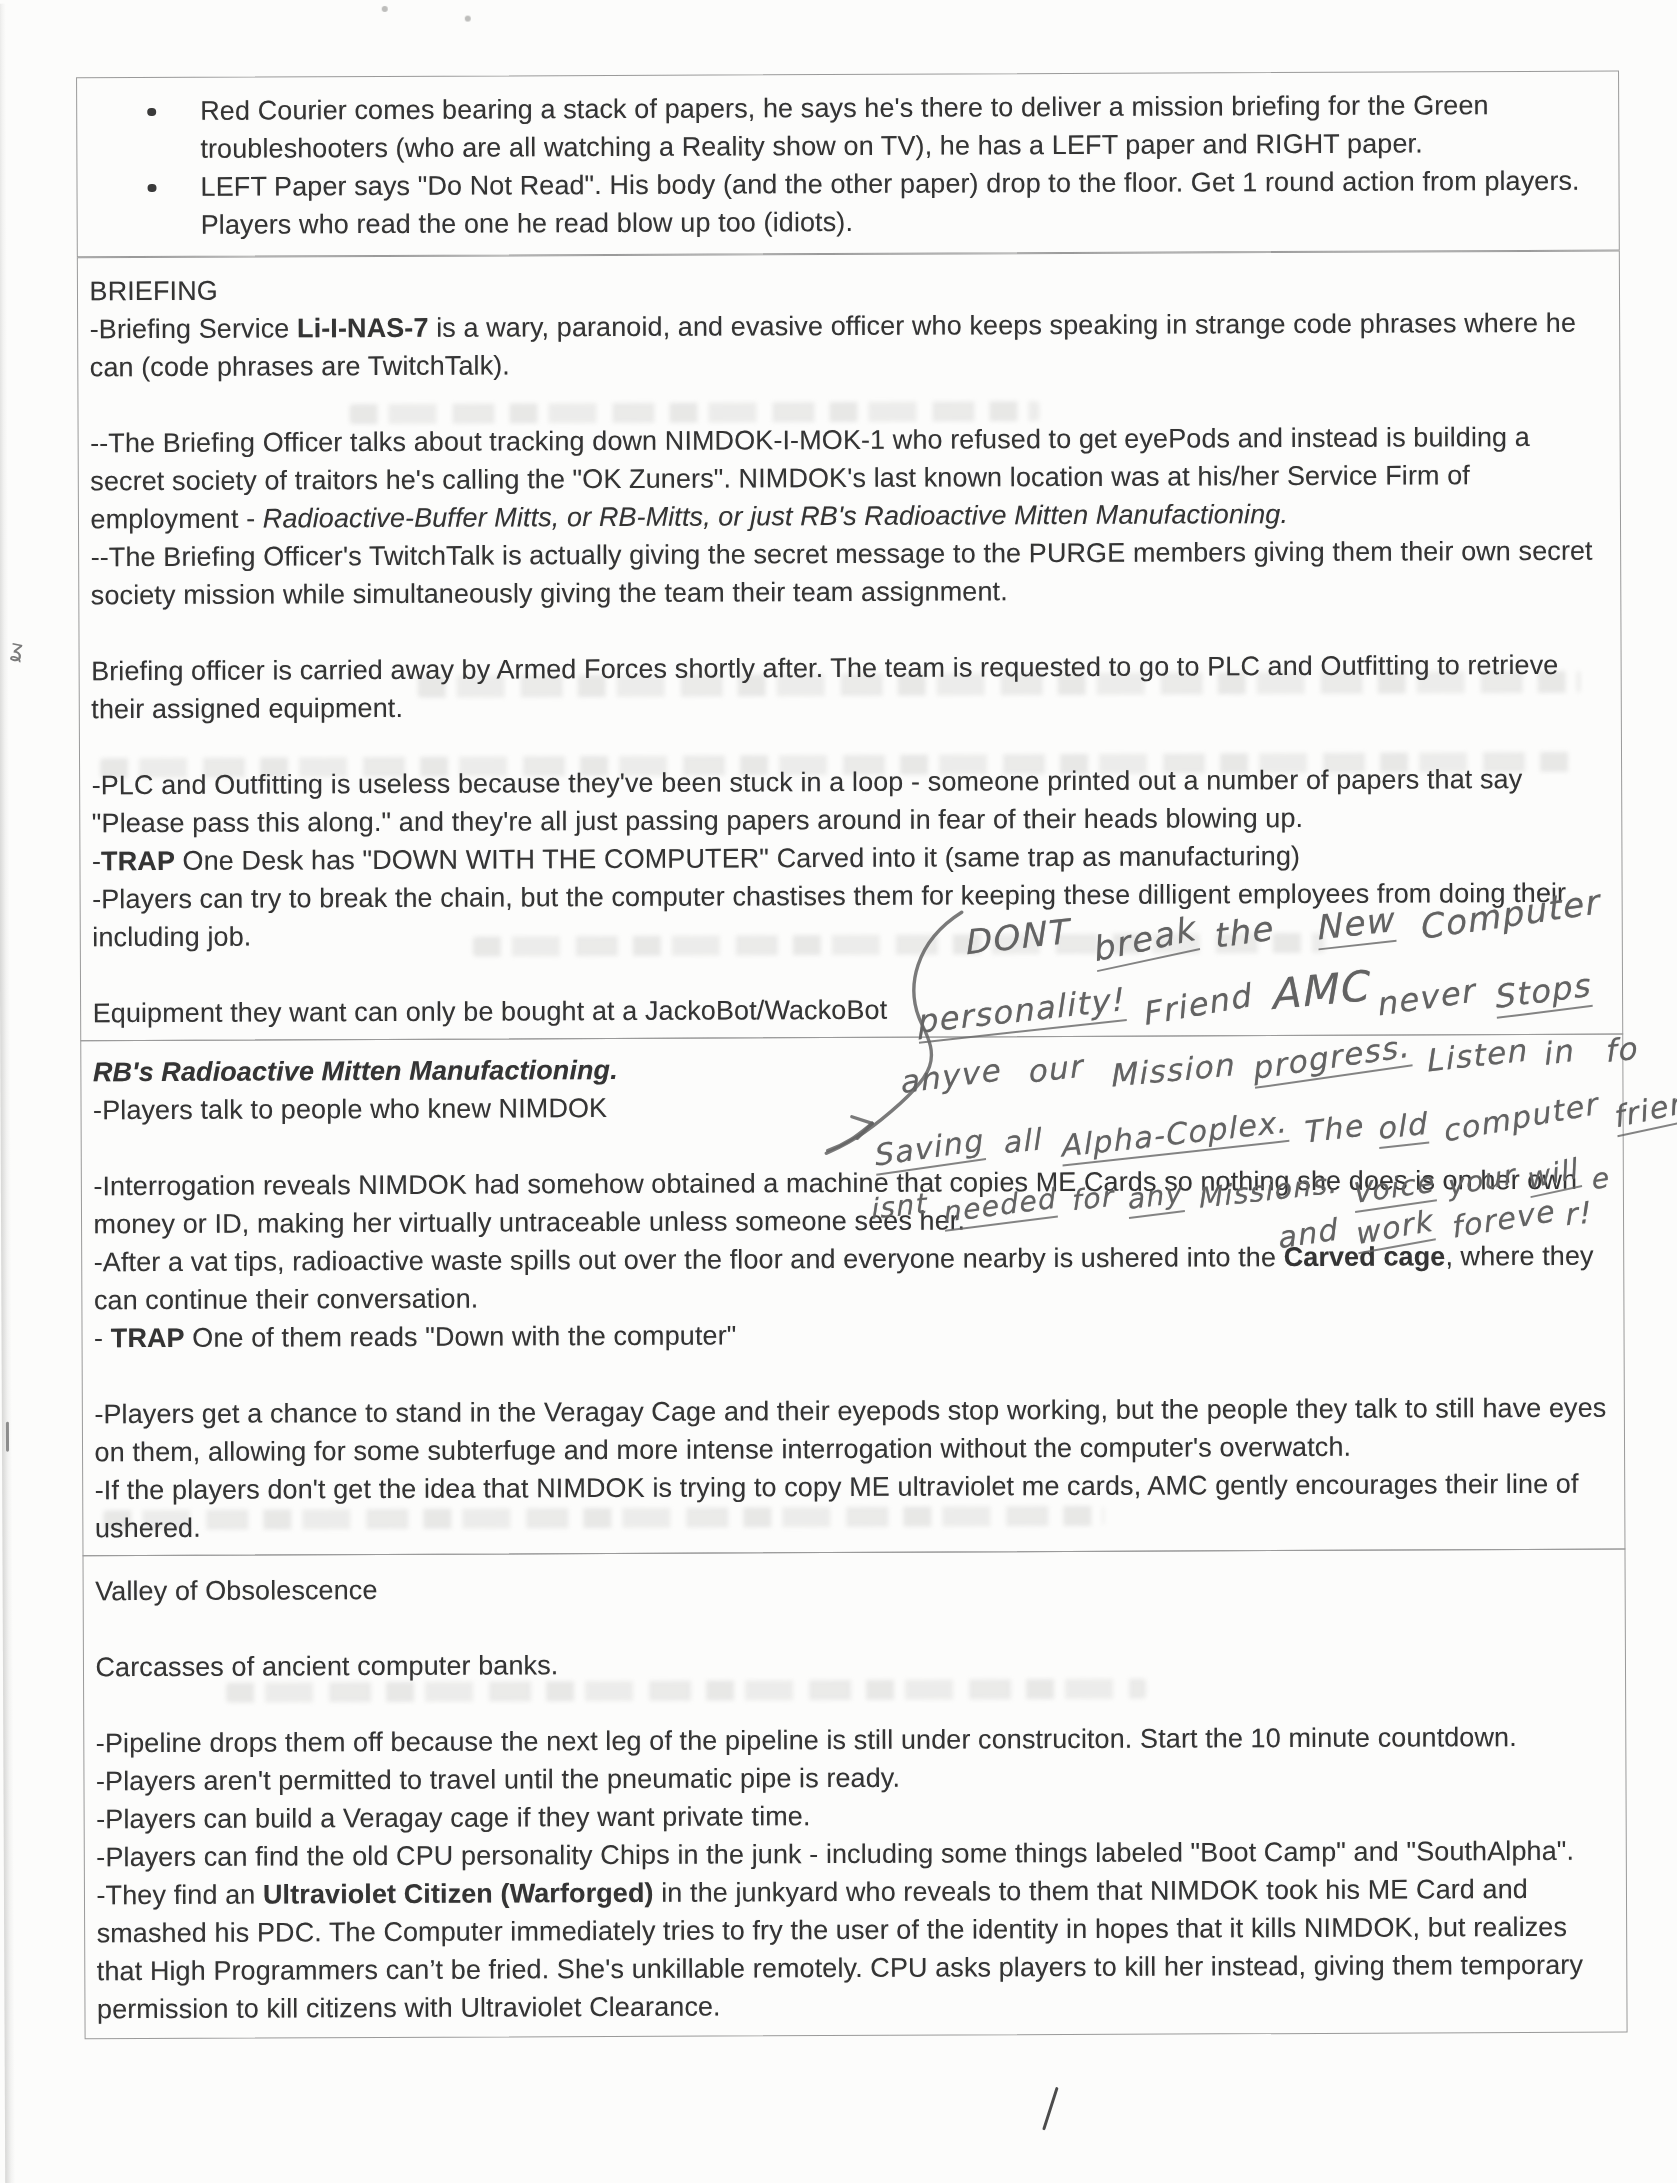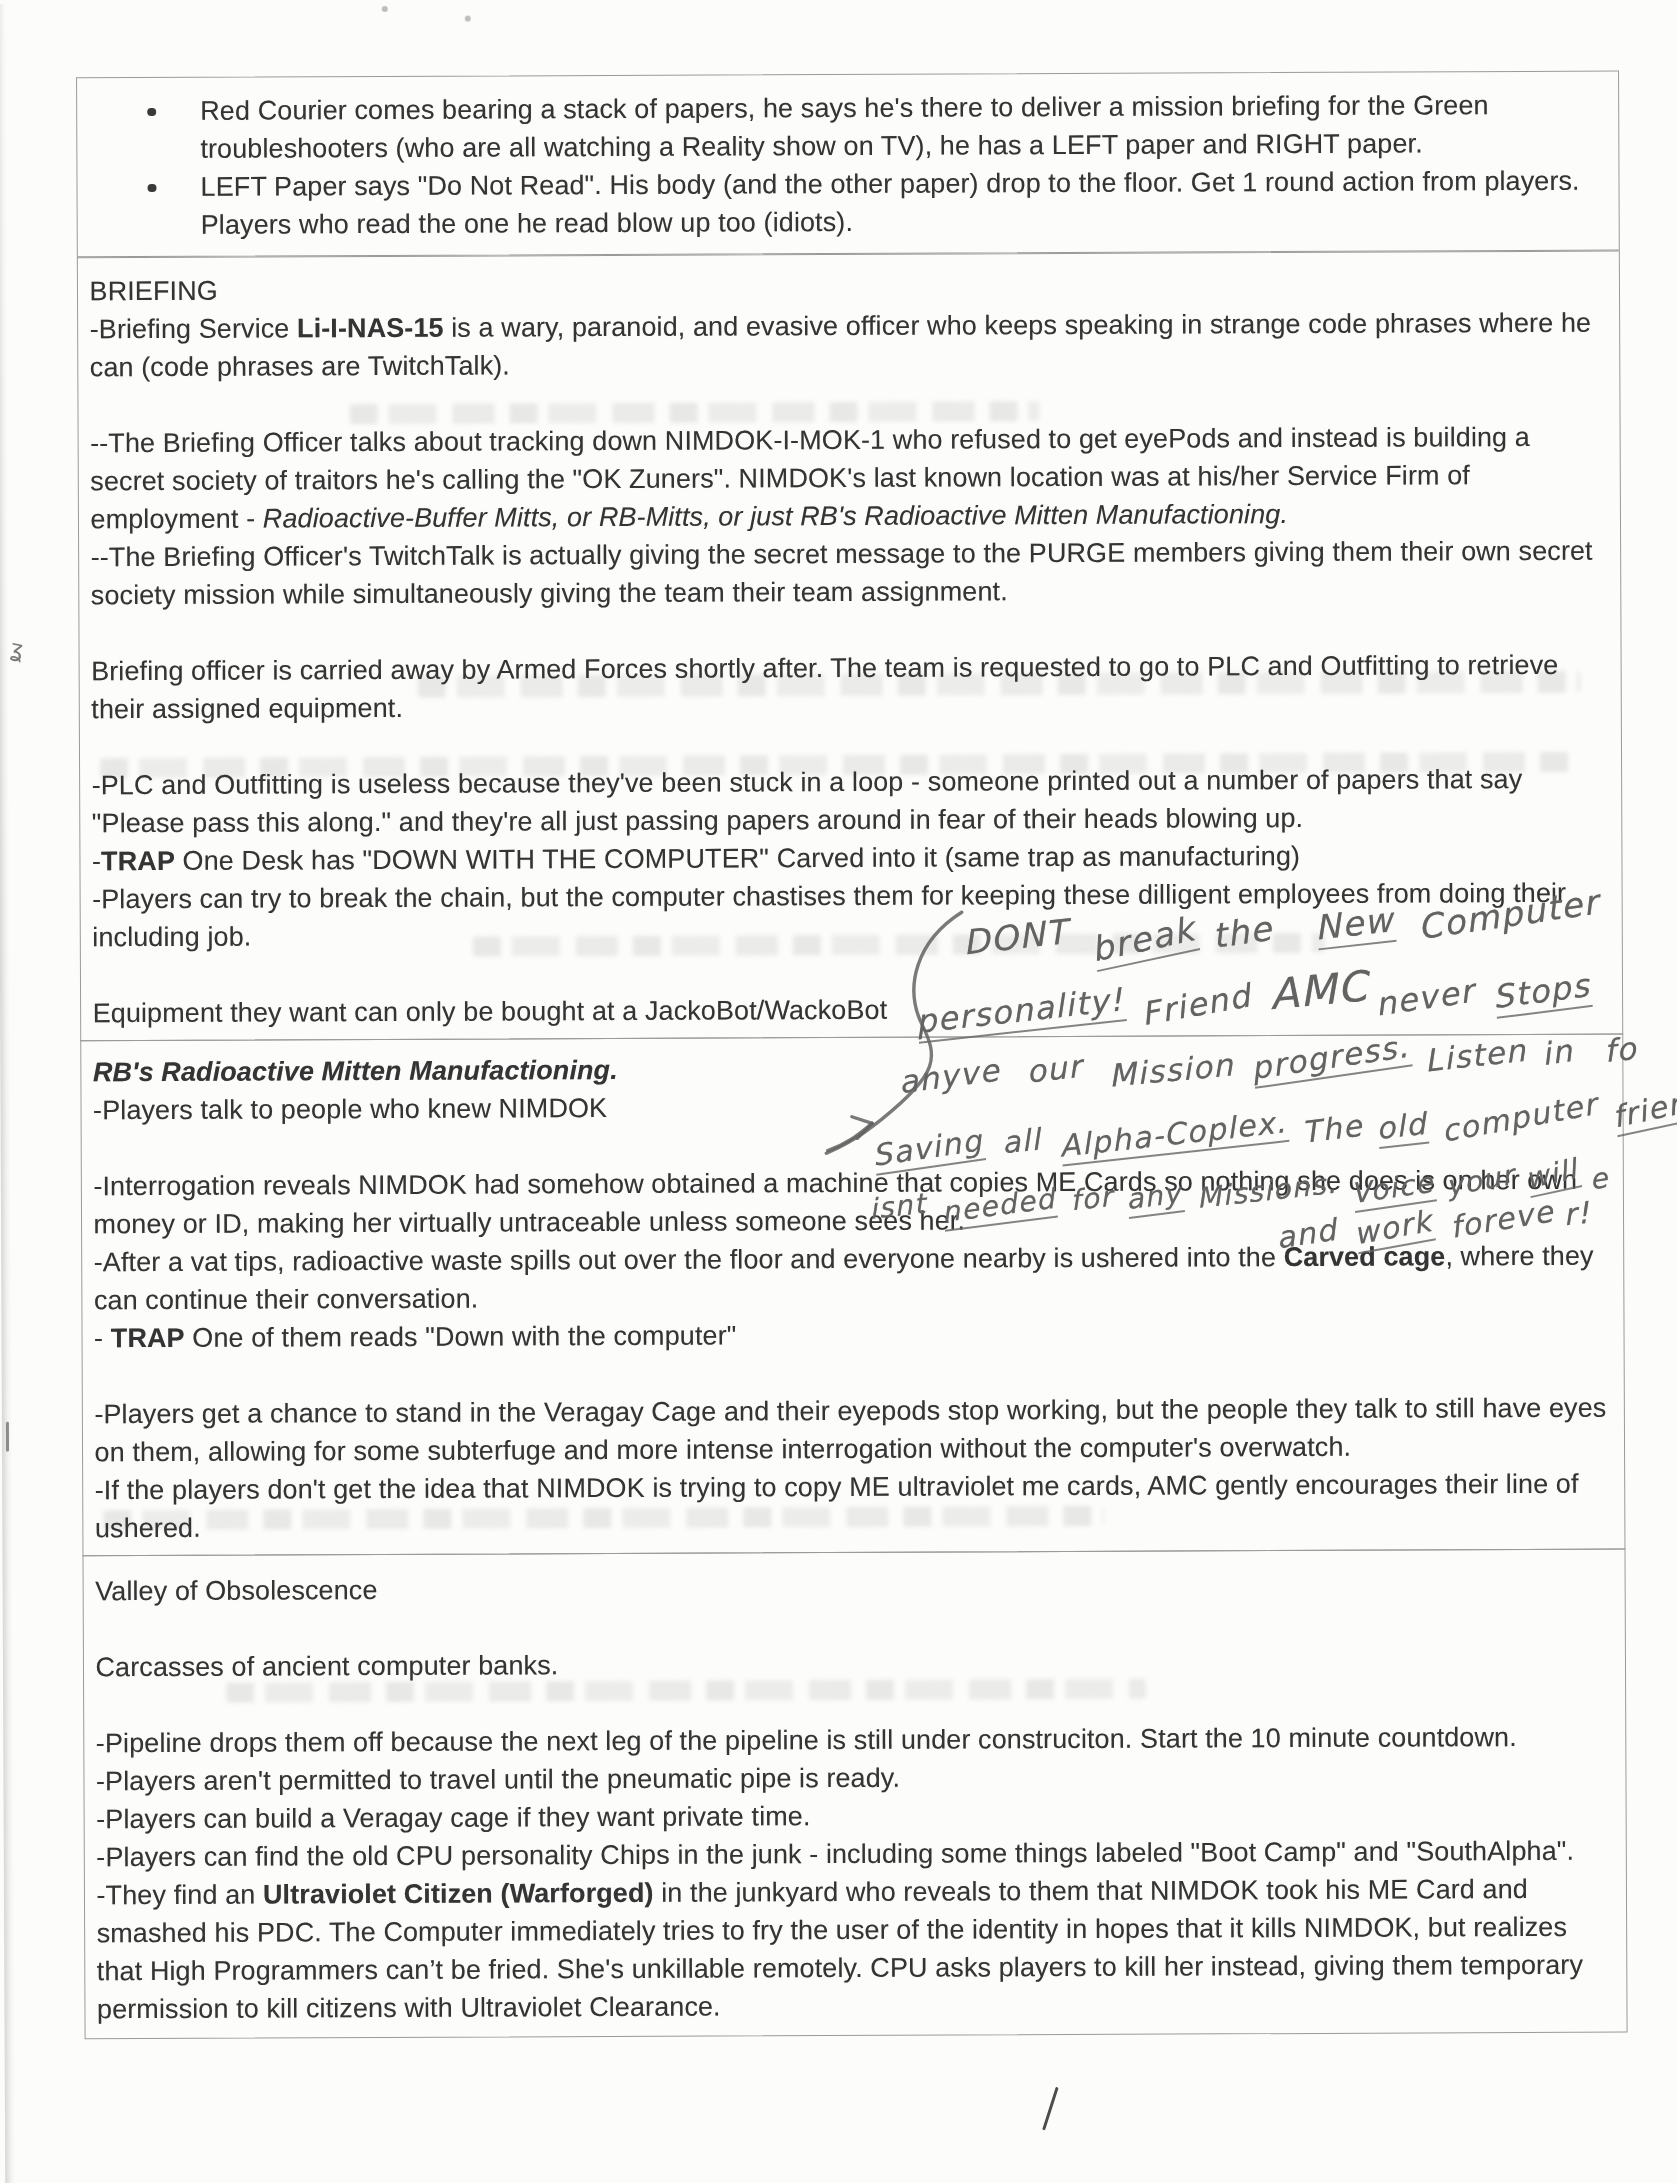--- a/index.html
+++ b/index.html
@@ -57,21 +57,21 @@
       </div>
 
     <div class="tbox" style="top: 74px; height: 180px; padding-top: 13.5px;">
         <div class="line bullet"><span class="dot"></span><span class="run">Red Courier comes bearing a stack of papers, he says he's there to deliver a mission briefing for the Green</span></div>
         <div class="line cont"><span class="run">troubleshooters (who are all watching a Reality show on TV), he has a LEFT paper and RIGHT paper.</span></div>
         <div class="line bullet"><span class="dot"></span><span class="run">LEFT Paper says "Do Not Read". His body (and the other paper) drop to the floor. Get 1 round action from players.</span></div>
         <div class="line cont"><span class="run">Players who read the one he read blow up too (idiots).</span></div>
       </div>
     <div class="tbox" style="top: 254px; height: 784px; padding-top: 13.5px;">
         <div class="line"><span class="run">BRIEFING</span></div>
-        <div class="line"><span class="run">-Briefing Service </span><span class="run b">Li-I-NAS-15</span><span class="run"> is a wary, paranoid, and evasive officer who keeps speaking in strange code phrases where he</span></div>
+        <div class="line"><span class="run">-Briefing Service </span><span class="run b">Li-I-NAS-7</span><span class="run"> is a wary, paranoid, and evasive officer who keeps speaking in strange code phrases where he</span></div>
         <div class="line"><span class="run">can (code phrases are TwitchTalk).</span></div>
         <div class="line"></div>
         <div class="line"><span class="run">--The Briefing Officer talks about tracking down NIMDOK-I-MOK-1 who refused to get eyePods and instead is building a</span></div>
         <div class="line"><span class="run">secret society of traitors he's calling the "OK Zuners". NIMDOK's last known location was at his/her Service Firm of</span></div>
         <div class="line"><span class="run">employment - </span><span class="run i">Radioactive-Buffer Mitts, or RB-Mitts, or just RB's Radioactive Mitten Manufactioning.</span></div>
         <div class="line"><span class="run">--The Briefing Officer's TwitchTalk is actually giving the secret message to the PURGE members giving them their own secret</span></div>
         <div class="line"><span class="run">society mission while simultaneously giving the team their team assignment.</span></div>
         <div class="line"></div>
         <div class="line"><span class="run">Briefing officer is carried away by Armed Forces shortly after. The team is requested to go to PLC and Outfitting to retrieve</span></div>
         <div class="line"><span class="run">their assigned equipment.</span></div>

